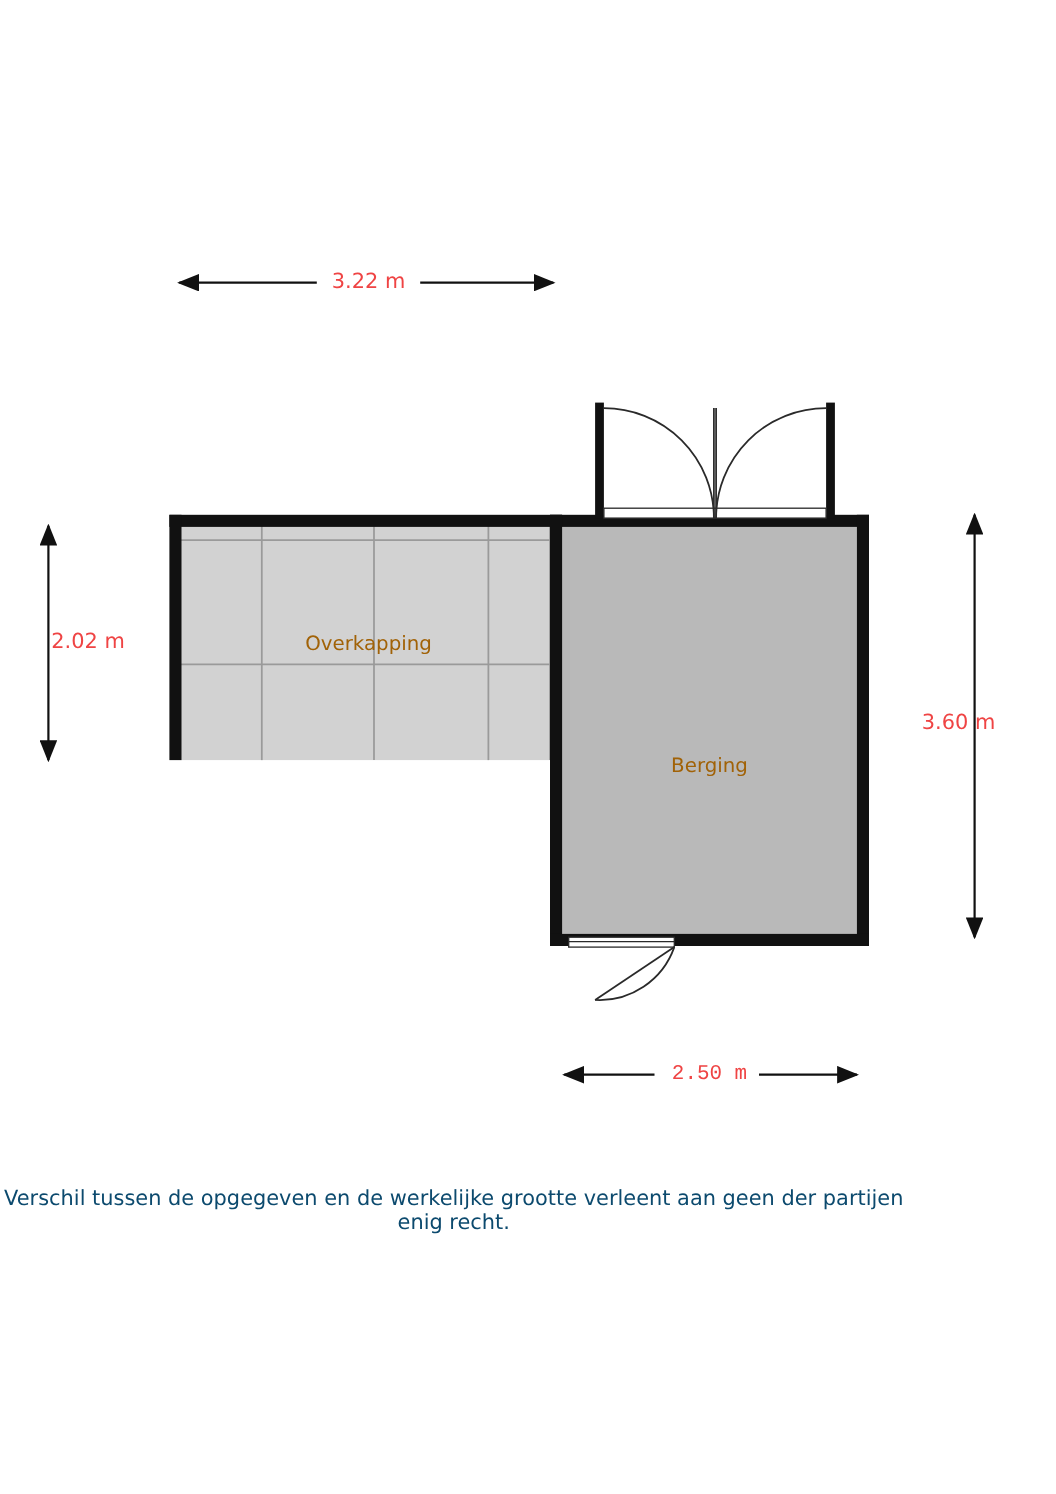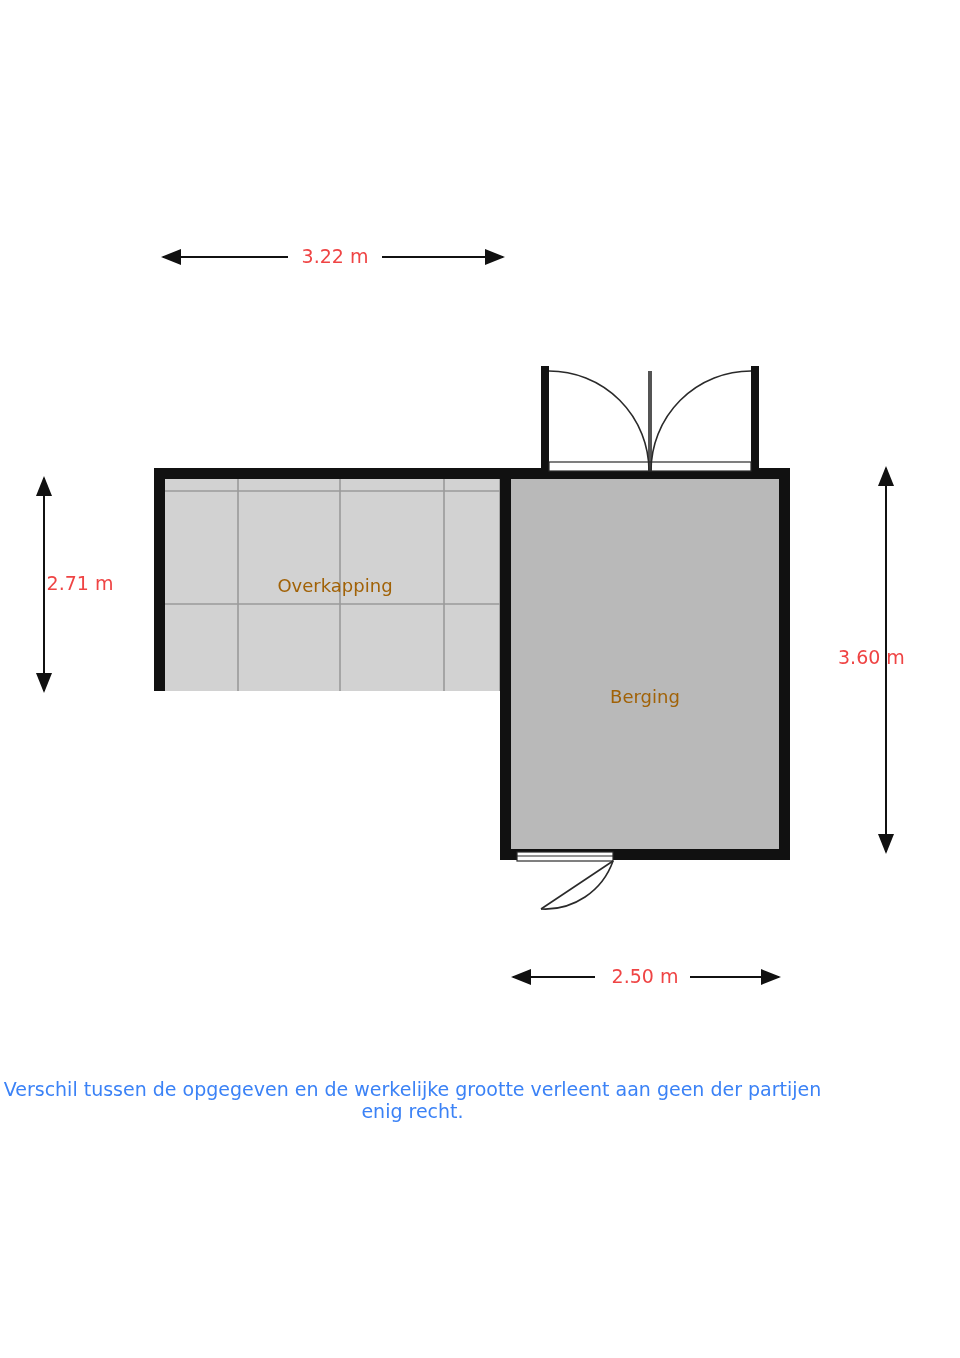--- a/index.html
+++ b/index.html
@@ -36,27 +36,27 @@
     white-space: nowrap;
     text-align: center;
   }
   #disclaimer {
     position: absolute;
     left: 0;
     top: 1078px;
     width: 825px;
     text-align: center;
     font-size: 19px;
-    color: #3b82f6;
+    color: #0c4a6e;
   }
   
   #dim-top-label   { left: 260px; top: 245px; width: 150px; }
   #dim-left-label  { left: 0px;   top: 572px; width: 160px; }
   #dim-right-label { left: 838px; top: 646px; width: 130px; text-align: left; }
-  #dim-bottom-label{ left: 570px; top: 965px; width: 150px; }
+  #dim-bottom-label{ left: 570px; top: 965px; width: 150px; font-family: Liberation Mono, monospace; }
   #label-overkapping { left: 240px; top: 575px; width: 190px; }
   #label-berging     { left: 565px; top: 658px; width: 160px; margin-top: 28px; }
 </style>
 </head>
 <body>
 
 <svg id="floorplan" viewBox="0 0 960 1358" xmlns="http://www.w3.org/2000/svg">
 
   <g>
     <rect x="164" y="478" width="337" height="213" fill="#d2d2d2" stroke="none"></rect>
@@ -130,19 +130,19 @@
     <line x1="690" y1="977" x2="779" y2="977" marker-end="url(#arrow-end)"></line>
   </g>
 </svg>
 
 <div class="room-label" id="label-overkapping">Overkapping</div>
 
 <div class="room-label" id="label-berging">Berging</div>
 
 <div class="dim-label" id="dim-top-label">3.22 m</div>
 
-<div class="dim-label" id="dim-left-label">2.71 m</div>
+<div class="dim-label" id="dim-left-label">2.02 m</div>
 
 <div class="dim-label" id="dim-right-label">3.60 m</div>
 
 <div class="dim-label" id="dim-bottom-label">2.50 m</div>
 
 <div id="disclaimer">Verschil tussen de opgegeven en de werkelijke grootte verleent aan geen der partijen enig recht.</div>
 
 </body></html>

